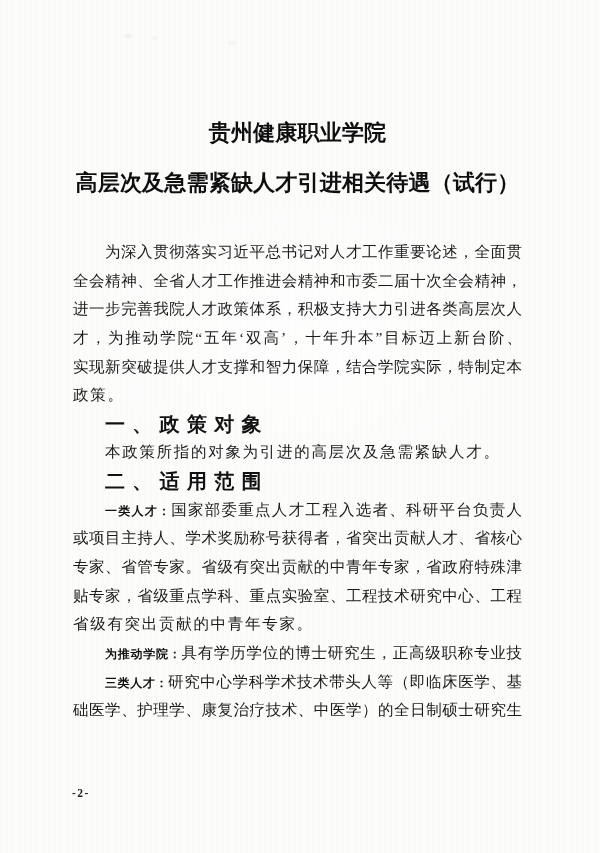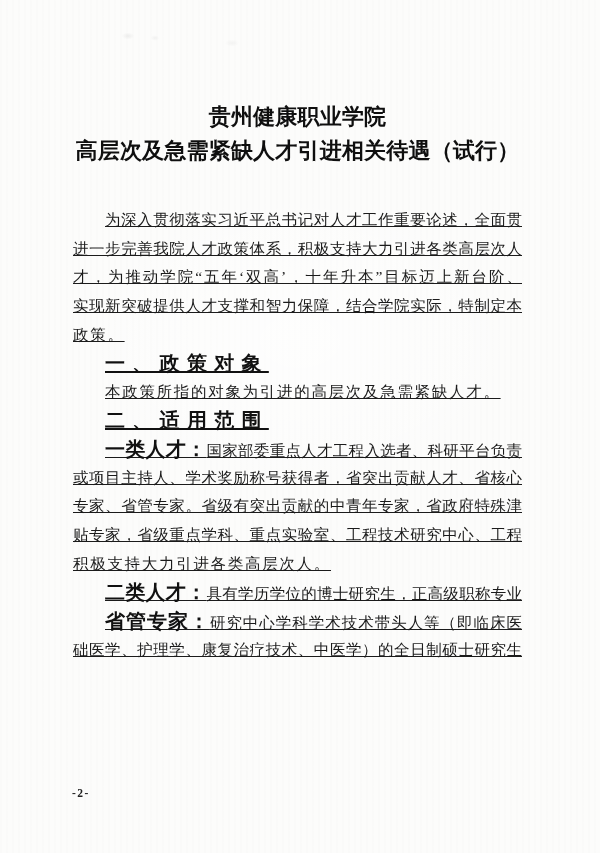--- a/index.html
+++ b/index.html
@@ -26,46 +26,46 @@
   }
   .title {
     text-align: center;
     font-weight: bold;
     font-size: 22px;
     line-height: 34px;
     height: 34px;
     letter-spacing: 0.2px;
     color: #0f0f0f;
     white-space: nowrap;
+    margin-top: 16px;
   }
   .spacer { height: 38px; }
   .line {
     font-size: 15.5px;
     line-height: 28.65px;
     height: 28.65px;
     overflow: hidden;
-    text-decoration: underline;
   }
   .fill {
     text-align: justify;
     text-align-last: justify;
   }
   .short { letter-spacing: 1.7px; }
   .indent { padding-left: 32px; }
   .heading {
     font-family: "Liberation Sans", "DejaVu Sans", sans-serif;
     font-weight: bold;
     font-size: 20px;
     letter-spacing: 7.3px;
     color: #111;
   }
   .b {
     font-family: "Liberation Sans", "DejaVu Sans", sans-serif;
     font-weight: bold;
-    font-size: 20px;
+    font-size: 12px;
     color: #111;
   }
   .pageno {
     position: absolute;
     left: 72px;
     top: 787px;
     font-size: 11.5px;
     font-weight: bold;
     letter-spacing: 1.5px;
     color: #222;
@@ -75,36 +75,37 @@
 <body>
 
 <div class="page">
   <div class="content">
 
     <div class="title">贵州健康职业学院</div>
     <div class="title">高层次及急需紧缺人才引进相关待遇（试行）</div>
     <div class="spacer"></div>
 
     <div class="line indent fill">为深入贯彻落实习近平总书记对人才工作重要论述，全面贯</div>
+    <div class="line fill">全会精神、全省人才工作推进会精神和市委二届十次全会精神，</div>
     <div class="line fill">进一步完善我院人才政策体系，积极支持大力引进各类高层次人</div>
     <div class="line fill">才，为推动学院“五年‘双高’，十年升本”目标迈上新台阶、</div>
     <div class="line fill">实现新突破提供人才支撑和智力保障，结合学院实际，特制定本</div>
     <div class="line short">政策。</div>
 
     <div class="line indent heading">一、政策对象</div>
     <div class="line indent short">本政策所指的对象为引进的高层次及急需紧缺人才。</div>
     <div class="line indent heading">二、适用范围</div>
 
     <div class="line indent fill"><span class="b">一类人才：</span><span>国家部委重点人才工程入选者、科研平台负责人</span></div>
     <div class="line fill">或项目主持人、学术奖励称号获得者，省突出贡献人才、省核心</div>
     <div class="line fill">专家、省管专家。省级有突出贡献的中青年专家，省政府特殊津</div>
     <div class="line fill">贴专家，省级重点学科、重点实验室、工程技术研究中心、工程</div>
-    <div class="line short">积极支持大力引进各类高层次人。</div>
+    <div class="line short">省级有突出贡献的中青年专家。</div>
 
-    <div class="line indent fill"><span class="b">二类人才：</span><span>具有学历学位的博士研究生，正高级职称专业技</span></div>
+    <div class="line indent fill"><span class="b">为推动学院：</span><span>具有学历学位的博士研究生，正高级职称专业技</span></div>
 
-    <div class="line indent fill"><span class="b">省管专家：</span><span>研究中心学科学术技术带头人等（即临床医学、基</span></div>
+    <div class="line indent fill"><span class="b">三类人才：</span><span>研究中心学科学术技术带头人等（即临床医学、基</span></div>
     <div class="line fill">础医学、护理学、康复治疗技术、中医学）的全日制硕士研究生</div>
 
   </div>
 
   <div class="pageno">-2-</div>
 </div>
 
 </body></html>

